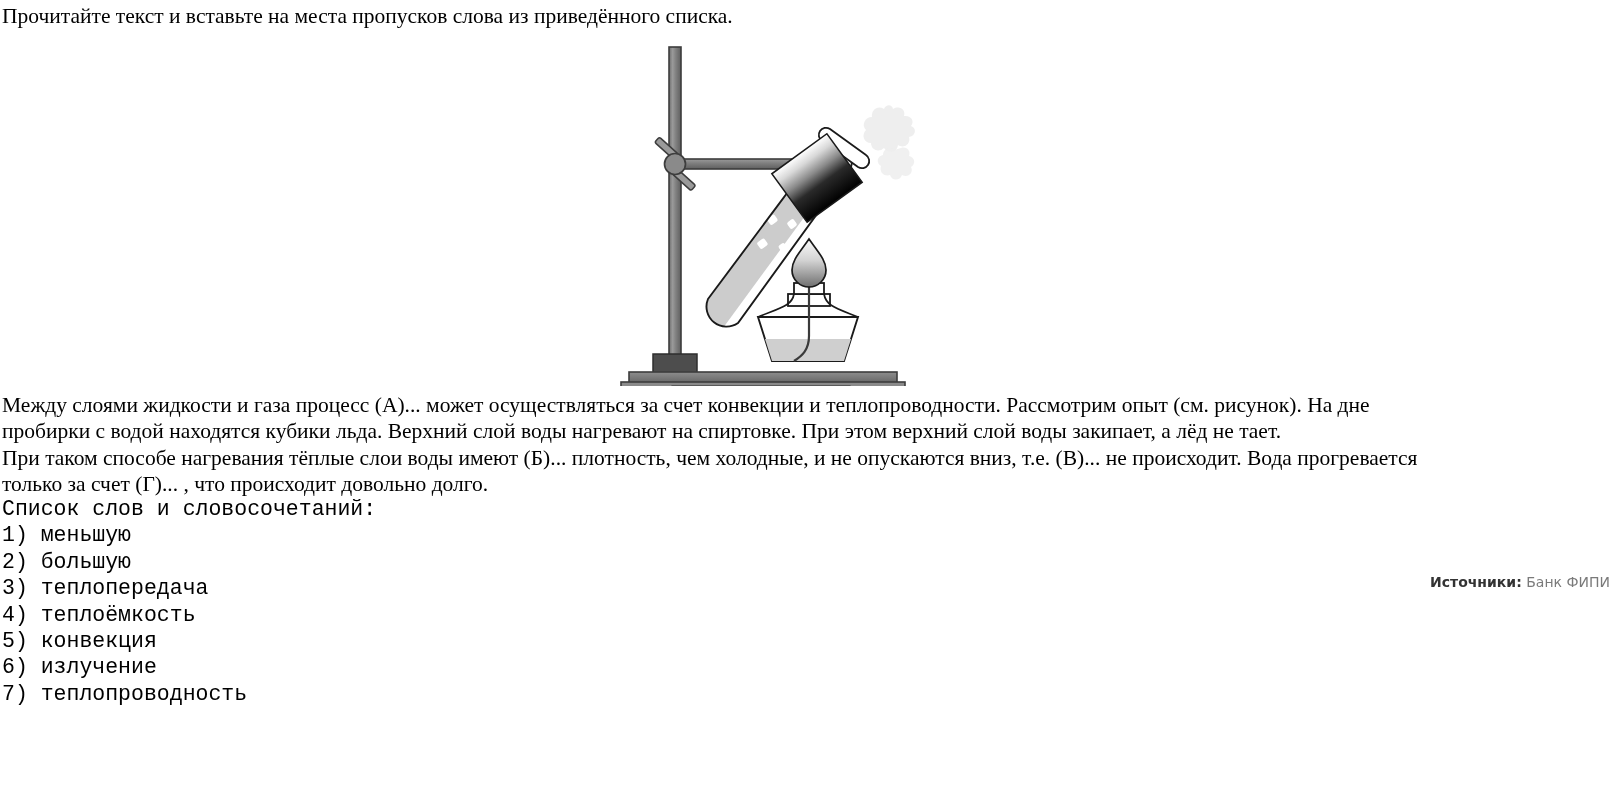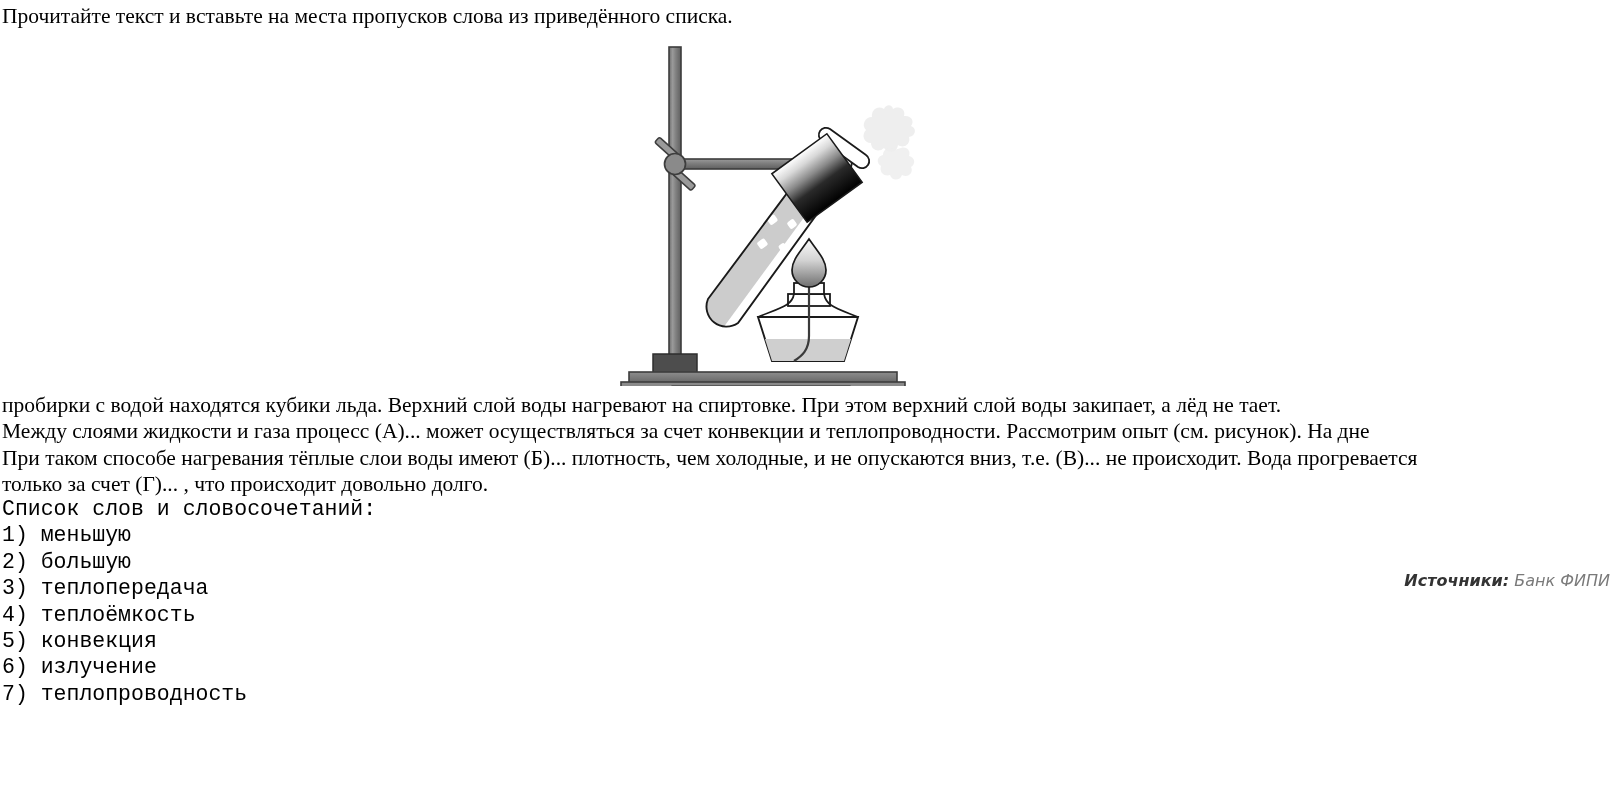--- a/index.html
+++ b/index.html
@@ -76,22 +76,21 @@
     line-height: 26.4px;
     white-space: nowrap;
   }
 
   
   .source-footer {
     position: absolute;
     right: 6px;
     bottom: 4px;
     font-family: "DejaVu Sans", "Liberation Sans", sans-serif;
-    font-size: 16px;
-    font-style: italic;
+    font-size: 14px;
     color: #555555;
     white-space: nowrap;
   }
   .source-label { color: #333333; font-weight: 700; }
   .source-value { color: #7a7a7a; }
 </style>
 </head>
 <body>
 
 <div class="page">
@@ -242,22 +241,22 @@
         <rect x="17" y="336" width="268" height="12" fill="url(#baseGrad)" stroke="#3d3d3d" stroke-width="1.6"></rect>
 
         <rect x="9" y="346" width="284" height="18" fill="#8a8a8a" stroke="#3d3d3d" stroke-width="1.6"></rect>
 
         <rect x="60" y="350" width="178" height="12" fill="#6d6d6d" stroke="#3d3d3d" stroke-width="1.2"></rect>
       </g>
     </svg>
   </div>
 
   <div class="body-block">
+    <p class="para">Между слоями жидкости и газа процесс (А)... может осуществляться за счет конвекции и теплопроводности. Рассмотрим опыт (см. рисунок). На дне</p>
     <p class="para">пробирки с водой находятся кубики льда. Верхний слой воды нагревают на спиртовке. При этом верхний слой воды закипает, а лёд не тает.</p>
-    <p class="para">Между слоями жидкости и газа процесс (А)... может осуществляться за счет конвекции и теплопроводности. Рассмотрим опыт (см. рисунок). На дне</p>
     <p class="para">При таком способе нагревания тёплые слои воды имеют (Б)... плотность, чем холодные, и не опускаются вниз, т.е. (В)... не происходит. Вода прогревается</p>
     <p class="para">только за счет (Г)... , что происходит довольно долго.</p>
   </div>
 
   <div class="list-block">
     <p class="list-title">Список слов и словосочетаний:</p>
     <p class="list-item">1) меньшую</p>
     <p class="list-item">2) большую</p>
     <p class="list-item">3) теплопередача</p>
     <p class="list-item">4) теплоёмкость</p>

